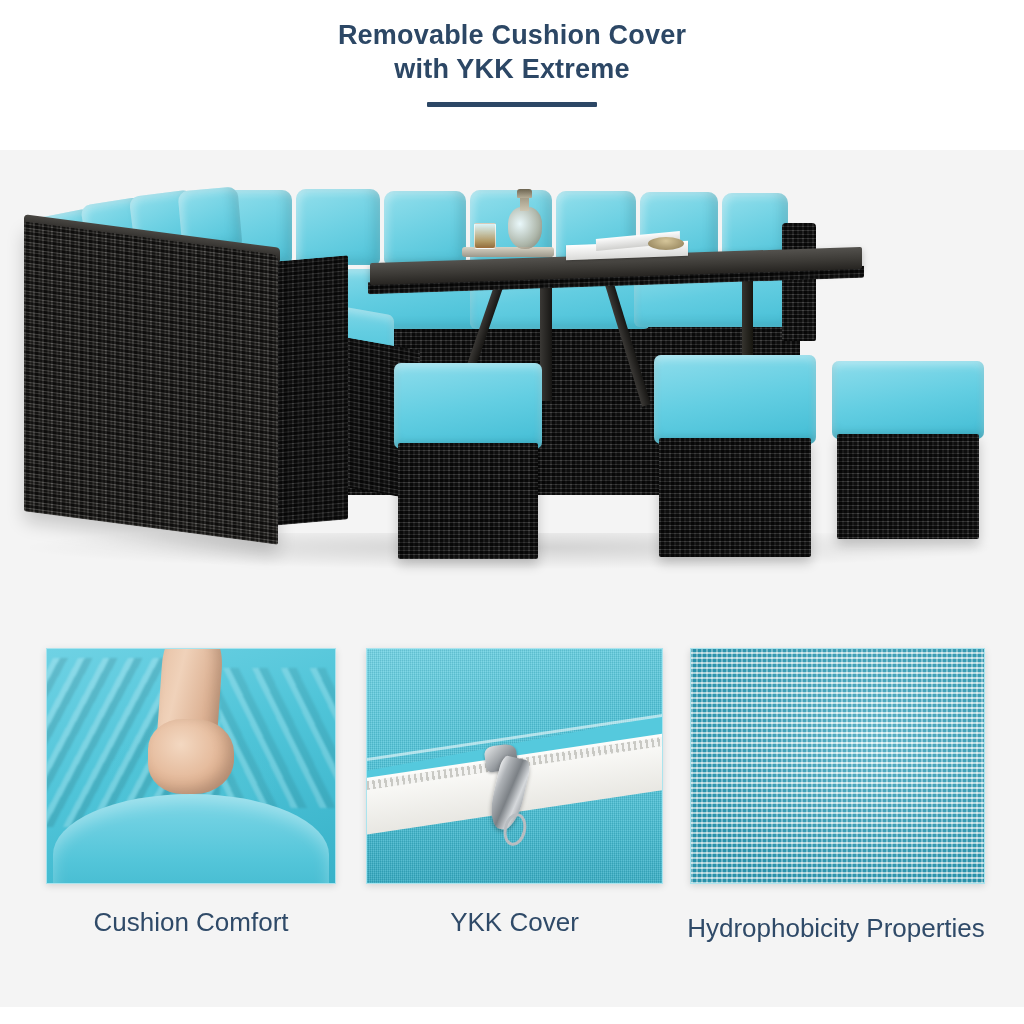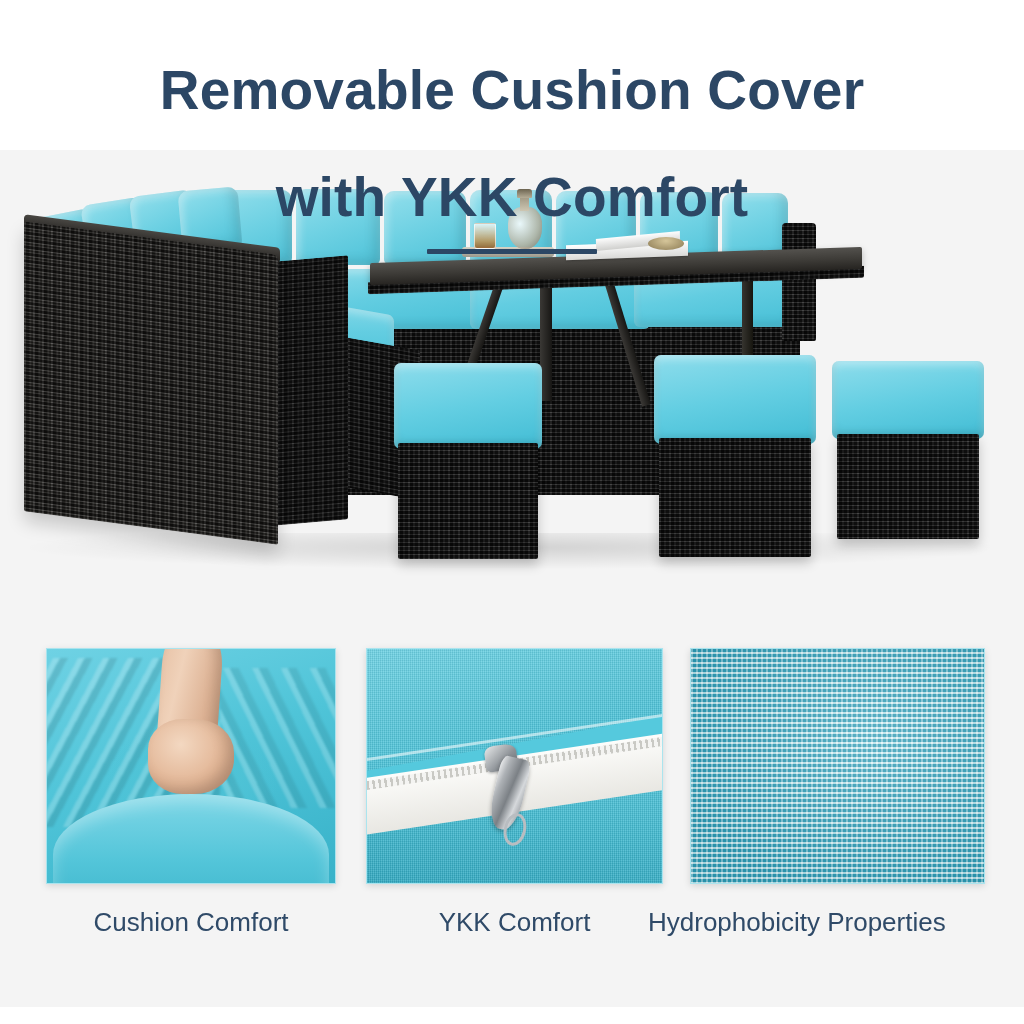--- a/index.html
+++ b/index.html
@@ -33,27 +33,26 @@
   
   .header {
     position: absolute;
     left: 0;
     top: 18px;
     width: 1024px;
     text-align: center;
     z-index: 6;
   }
   .title-line {
-    font-size: 55px;
+    font-size: 27px;
     font-weight: 700;
     color: #2c4765;
     letter-spacing: 0.2px;
     line-height: 1.26;
     white-space: nowrap;
-    margin-top: 38px;
   }
   .title-rule {
     width: 170px;
     height: 5px;
     background: #2c4765;
     margin: 16px auto 0 auto;
     border-radius: 1px;
   }
 
   
@@ -463,32 +462,32 @@
     position: absolute;
     top: 0;
     font-size: 26px;
     font-weight: 400;
     color: #2f4a68;
     white-space: nowrap;
     line-height: 40px;
   }
   .cap-1 { left: 46px;  width: 290px; text-align: center; }
   .cap-2 { left: 366px; width: 297px; text-align: center; }
-  .cap-3 { left: 648px; width: 376px; text-align: left; }
+  .cap-3 { left: 648px; width: 376px; text-align: center; margin-top: 6px; }
 </style>
 </head>
 <body>
 
 <div id="page">
 
   <div class="bg-band"></div>
 
   <div class="header">
     <div class="title-line">Removable Cushion Cover</div>
-    <div class="title-line">with YKK Comfort</div>
+    <div class="title-line">with YKK Extreme</div>
     <div class="title-rule"></div>
   </div>
 
   <div class="hero">
 
     <div class="floor-shadow"></div>
 
     <div class="base-right wicker"></div>
 
     <div class="pillow pil-1"></div>
@@ -571,17 +570,17 @@
     </div>
 
     <div class="panel panel-3">
       <div class="p3-weave"></div>
       <div class="p3-sheen"></div>
     </div>
   </div>
 
   <div class="captions">
     <div class="caption cap-1">Cushion Comfort</div>
-    <div class="caption cap-2">YKK Comfort</div>
+    <div class="caption cap-2">YKK Cover</div>
     <div class="caption cap-3">Hydrophobicity Properties</div>
   </div>
 
 </div>
 
 </body></html>

